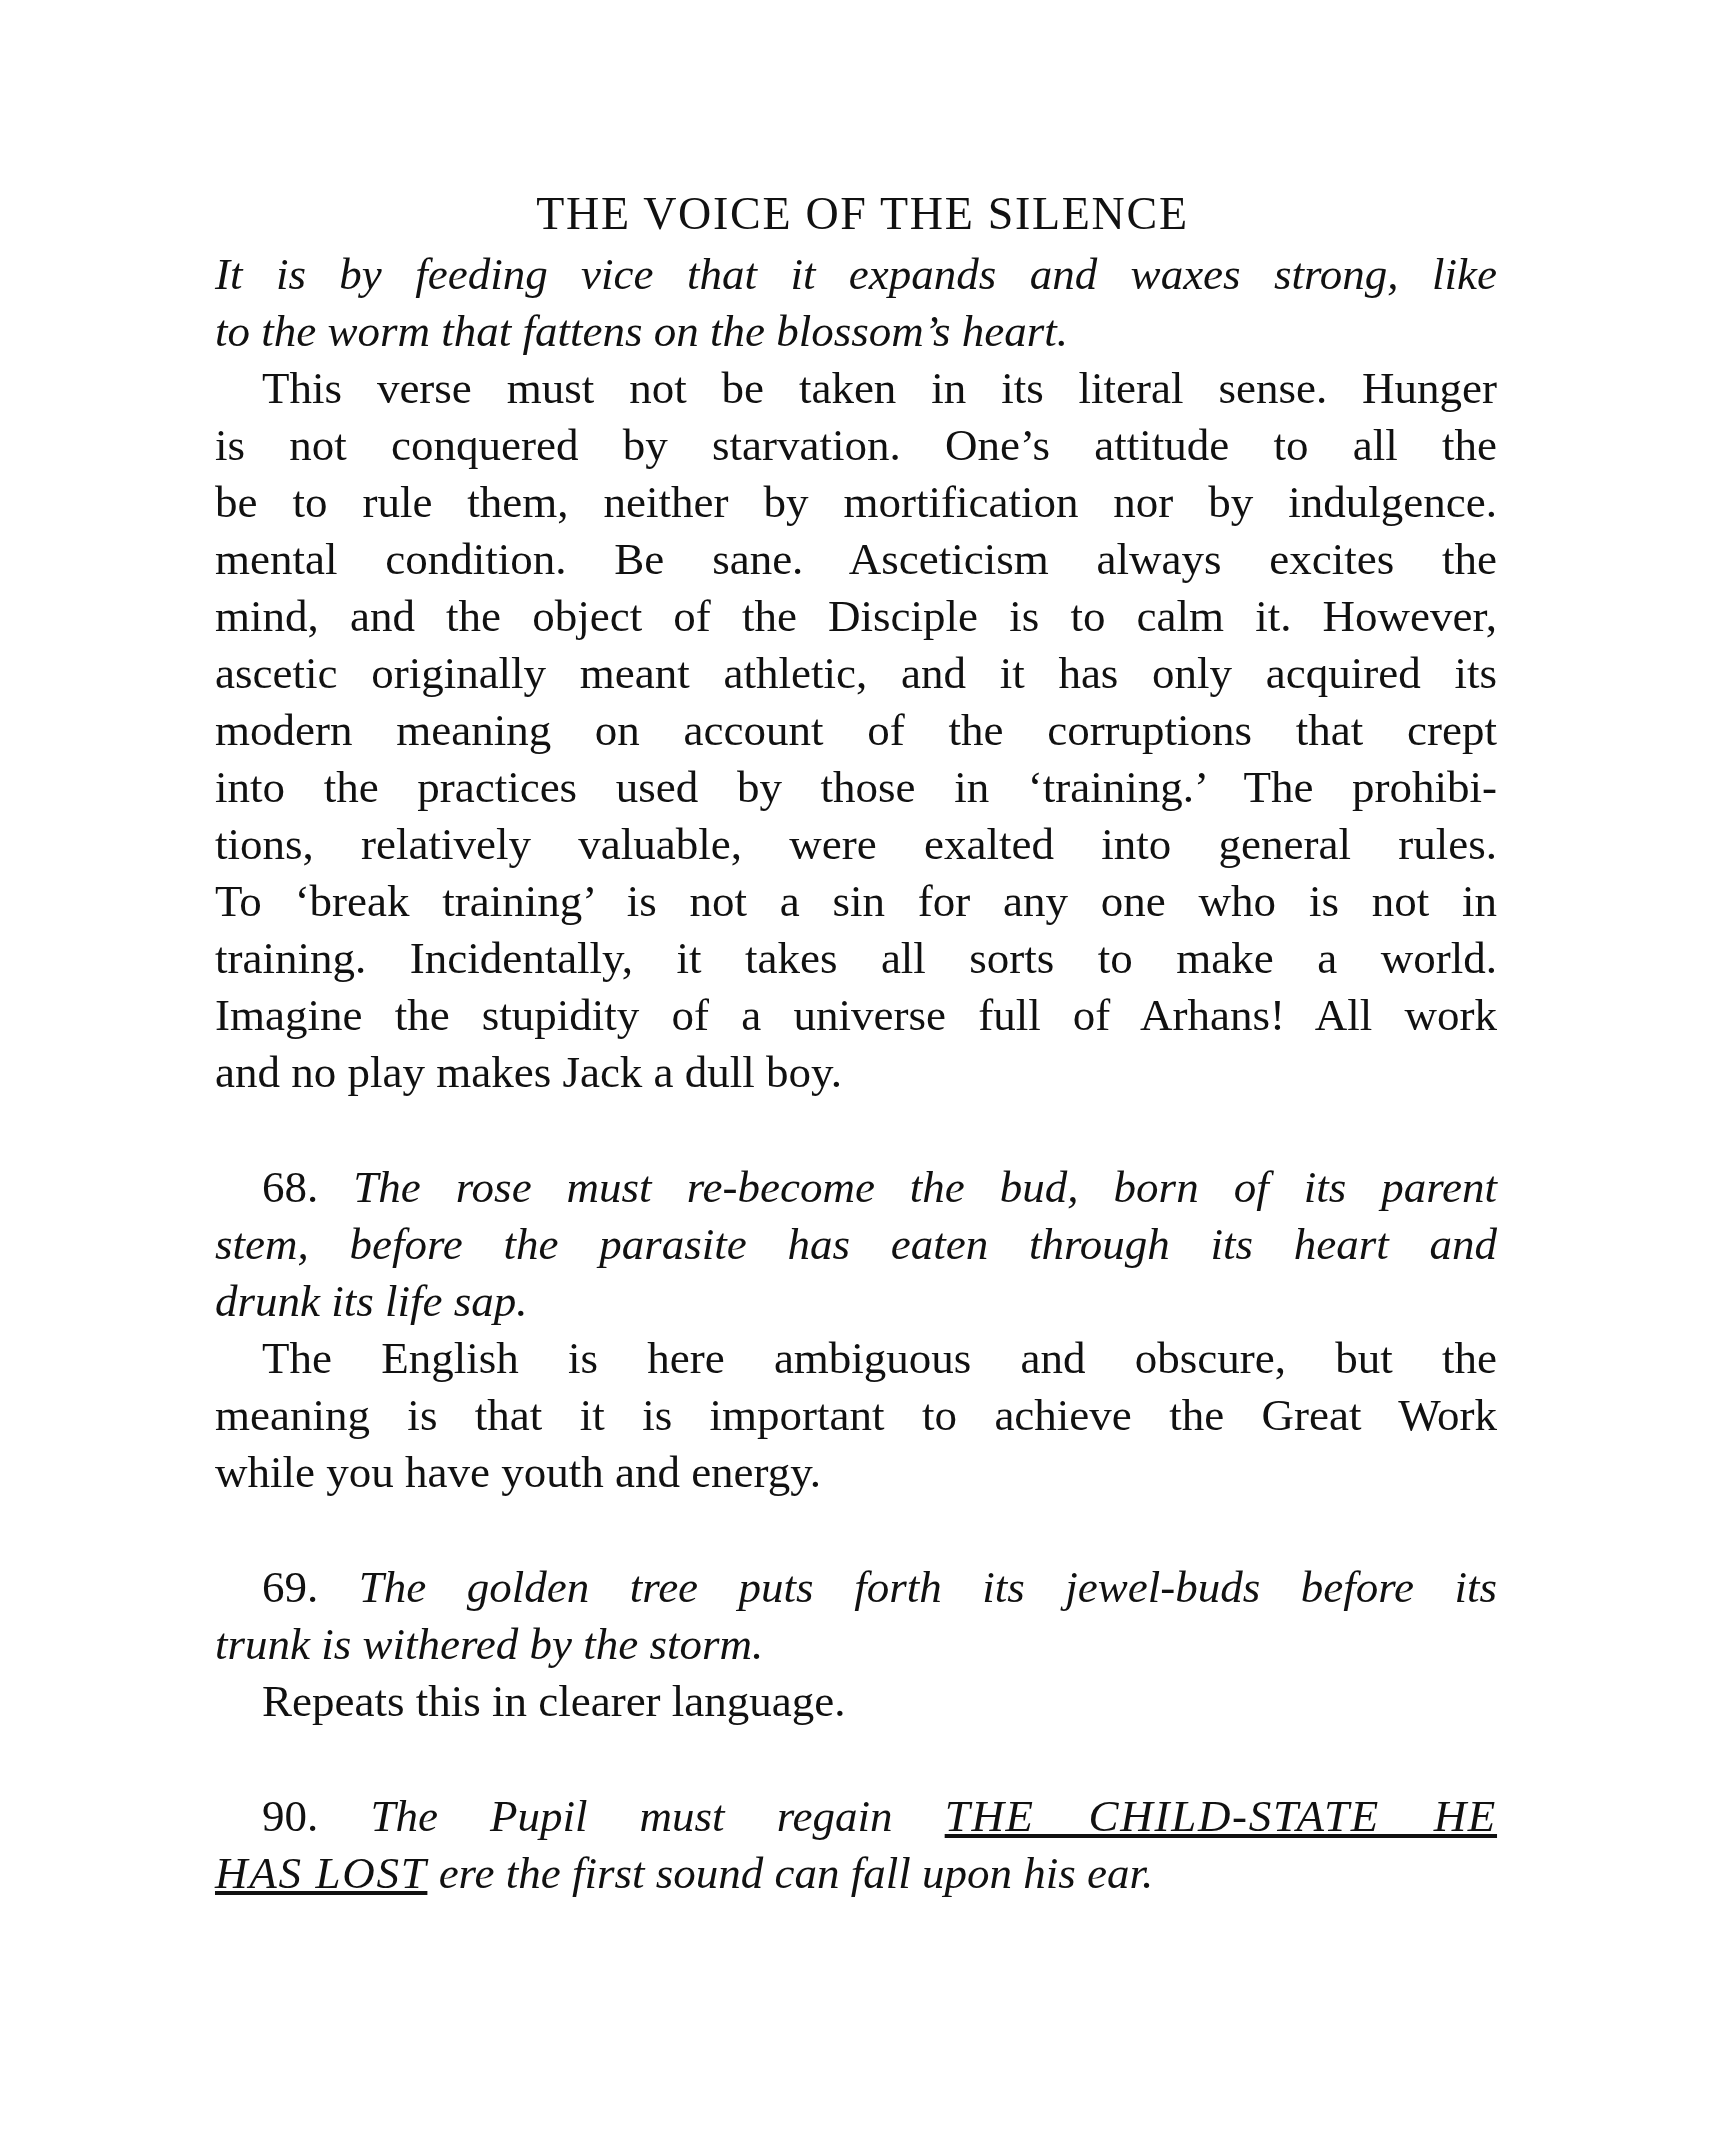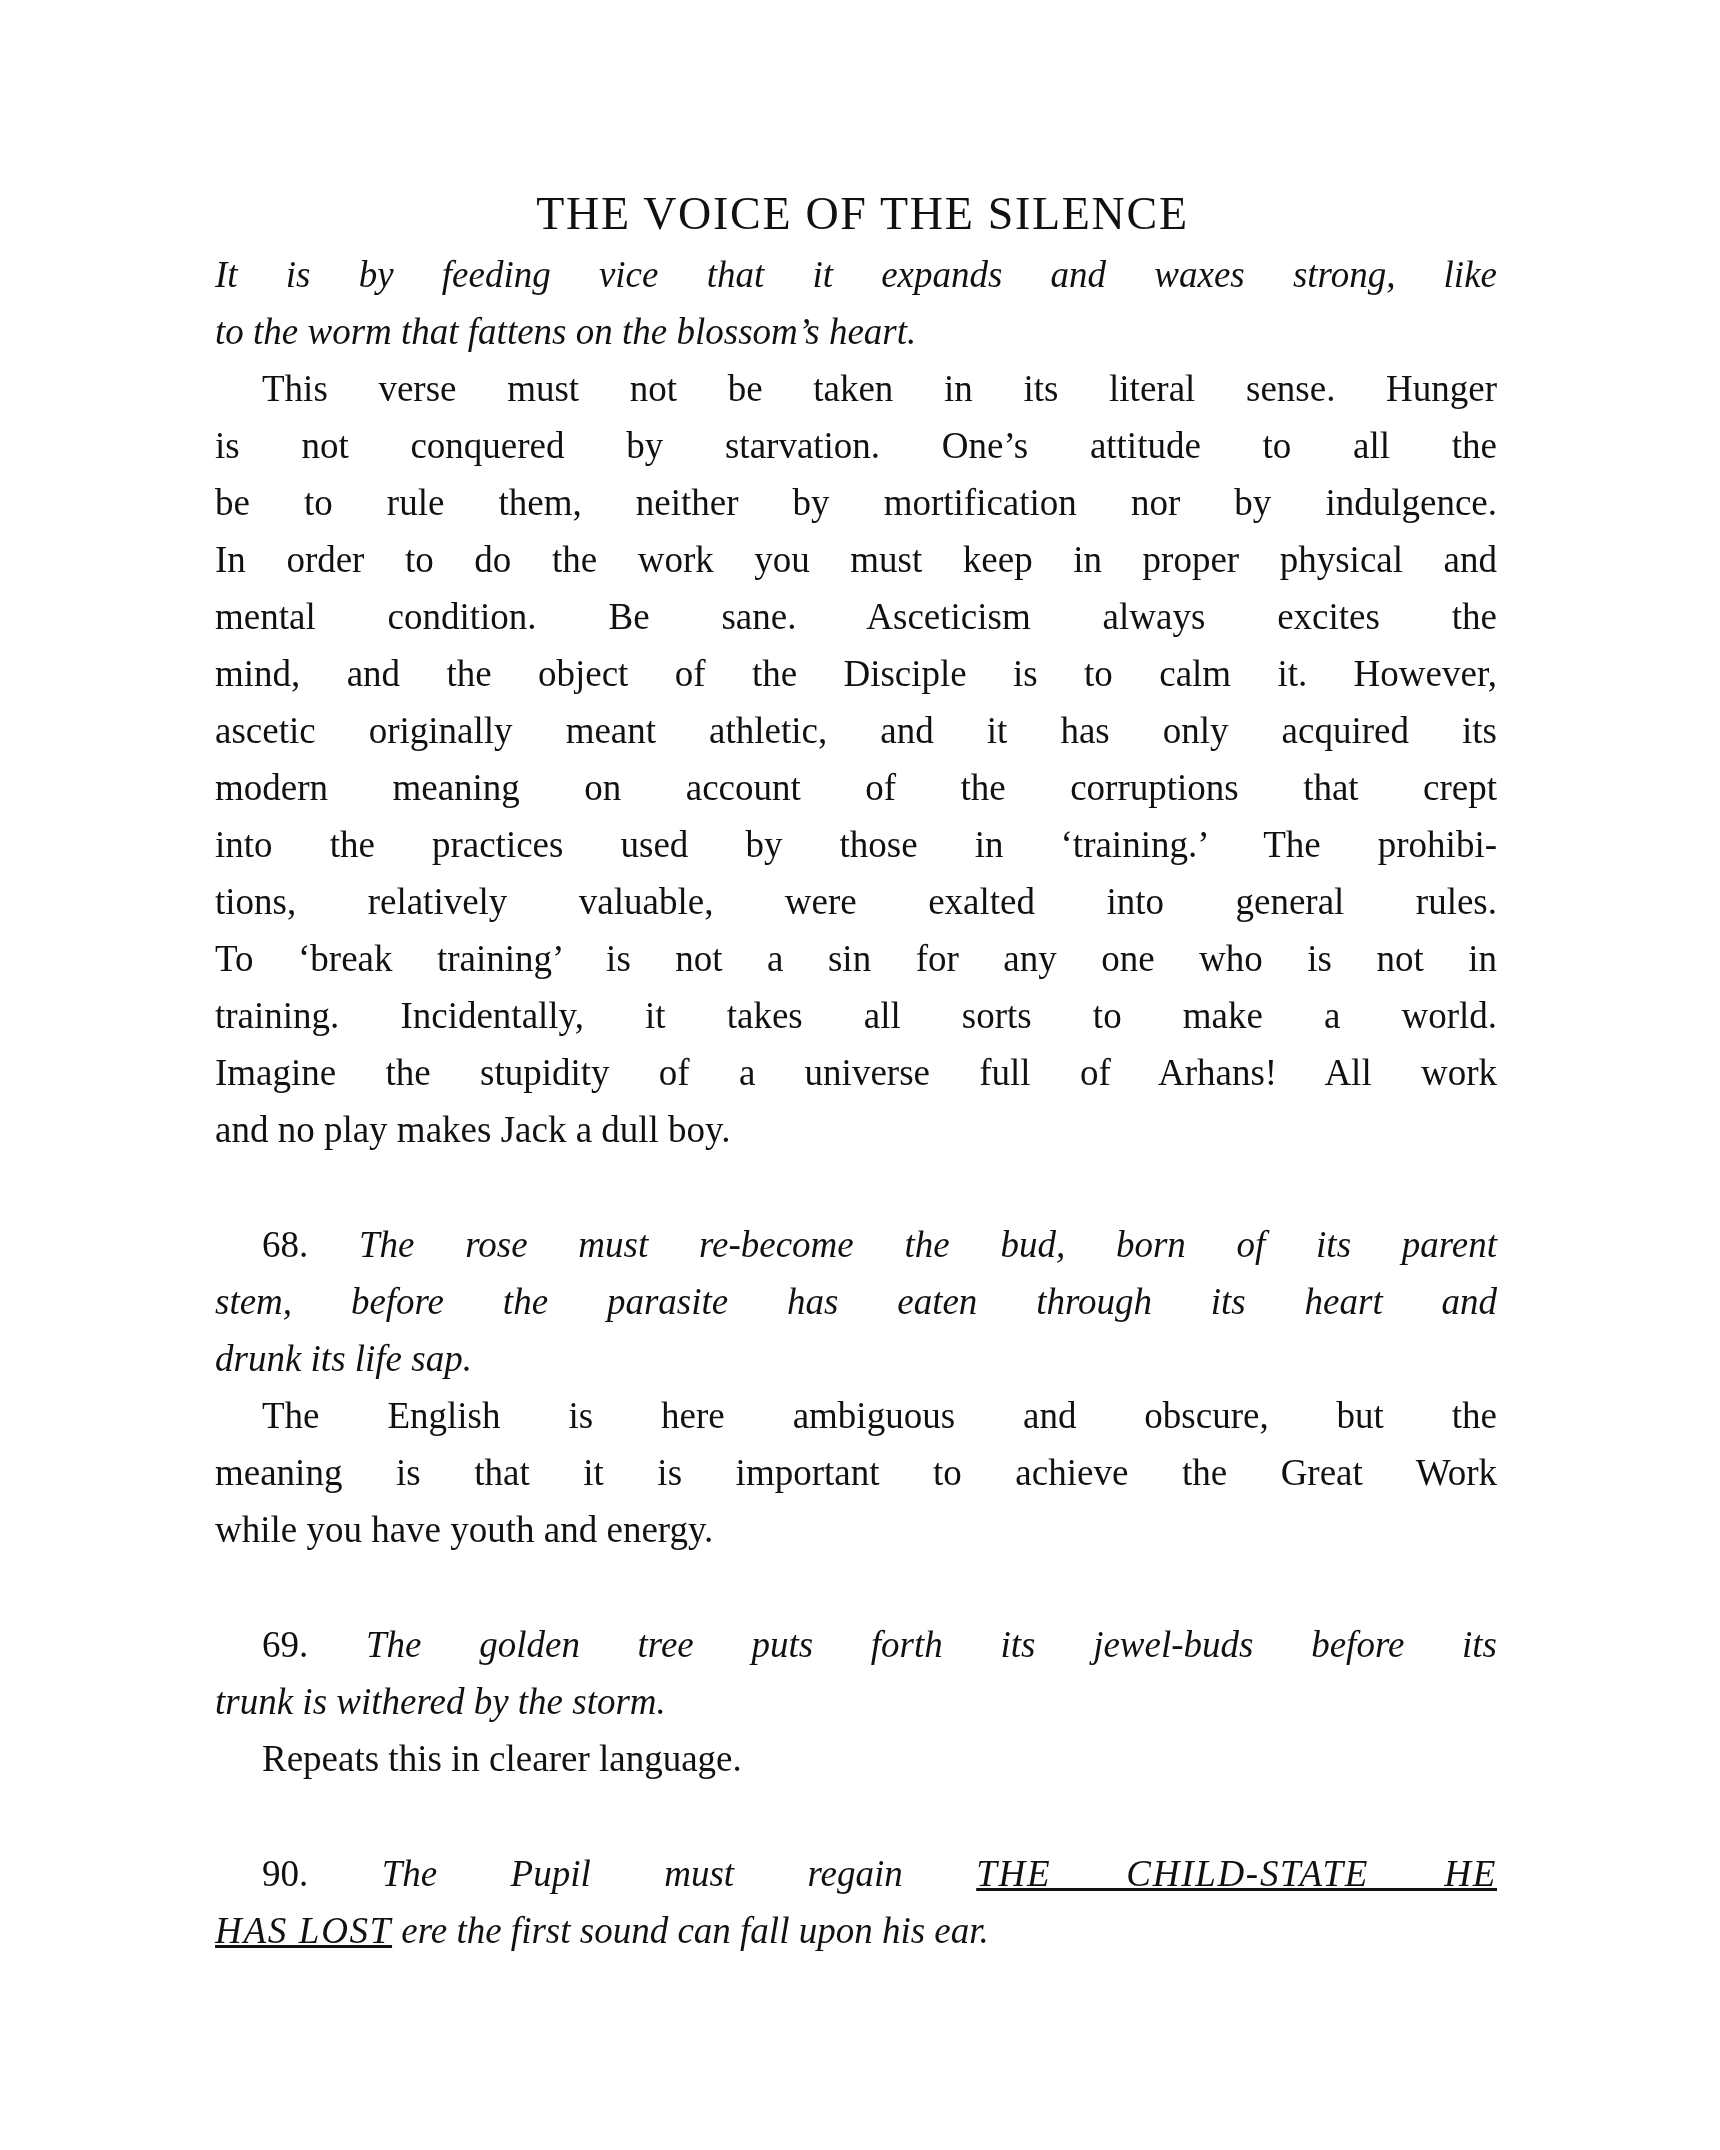--- a/index.html
+++ b/index.html
@@ -9,21 +9,21 @@
     color: #111111;
   }
   .page {
     position: absolute; left: 215px; top: 181px; width: 1282px;
   }
   .running-head {
     text-align: center; font-size: 46px; letter-spacing: 1.7px;
     margin: 0 0 0 0; line-height: 65px; padding-left: 13px;
   }
   .line {
-    font-size: 37px; line-height: 57px; white-space: nowrap;
+    font-size: 45px; line-height: 57px; white-space: nowrap;
     text-align: justify; text-align-last: justify; display: block;
   }
   .line.last { text-align-last: left; }
   .ital { font-style: italic; }
   .indent { padding-left: 47px; }
   .gap { height: 58px; }
   .smallcaps-ital { font-style: italic; letter-spacing: 1.7px; text-decoration: underline; }
 </style>
 </head>
 <body>
@@ -33,21 +33,20 @@
 
   <div>
     <span class="line ital">It is by feeding vice that it expands and waxes strong, like</span>
     <span class="line ital last">to the worm that fattens on the blossom’s heart.</span>
   </div>
 
   <div>
     <span class="line indent">This verse must not be taken in its literal sense.  Hunger</span>
     <span class="line">is not conquered by starvation.  One’s attitude to all the</span>
     <span class="line">be to rule them, neither by mortification nor by indulgence.</span>
-    <span class="line">In order to do the work you must keep in proper physical and</span>
     <span class="line">mental condition.  Be sane.  Asceticism always excites the</span>
     <span class="line">mind, and the object of the Disciple is to calm it.  However,</span>
     <span class="line">ascetic originally meant athletic, and it has only acquired its</span>
     <span class="line">modern meaning on account of the corruptions that crept</span>
     <span class="line">into the practices used by those in ‘training.’  The prohibi-</span>
     <span class="line">tions, relatively valuable, were exalted into general rules.</span>
     <span class="line">To ‘break training’ is not a sin for any one who is not in</span>
     <span class="line">training.  Incidentally, it takes all sorts to make a world.</span>
     <span class="line">Imagine the stupidity of a universe full of Arhans!  All work</span>
     <span class="line last">and no play makes Jack a dull boy.</span>

